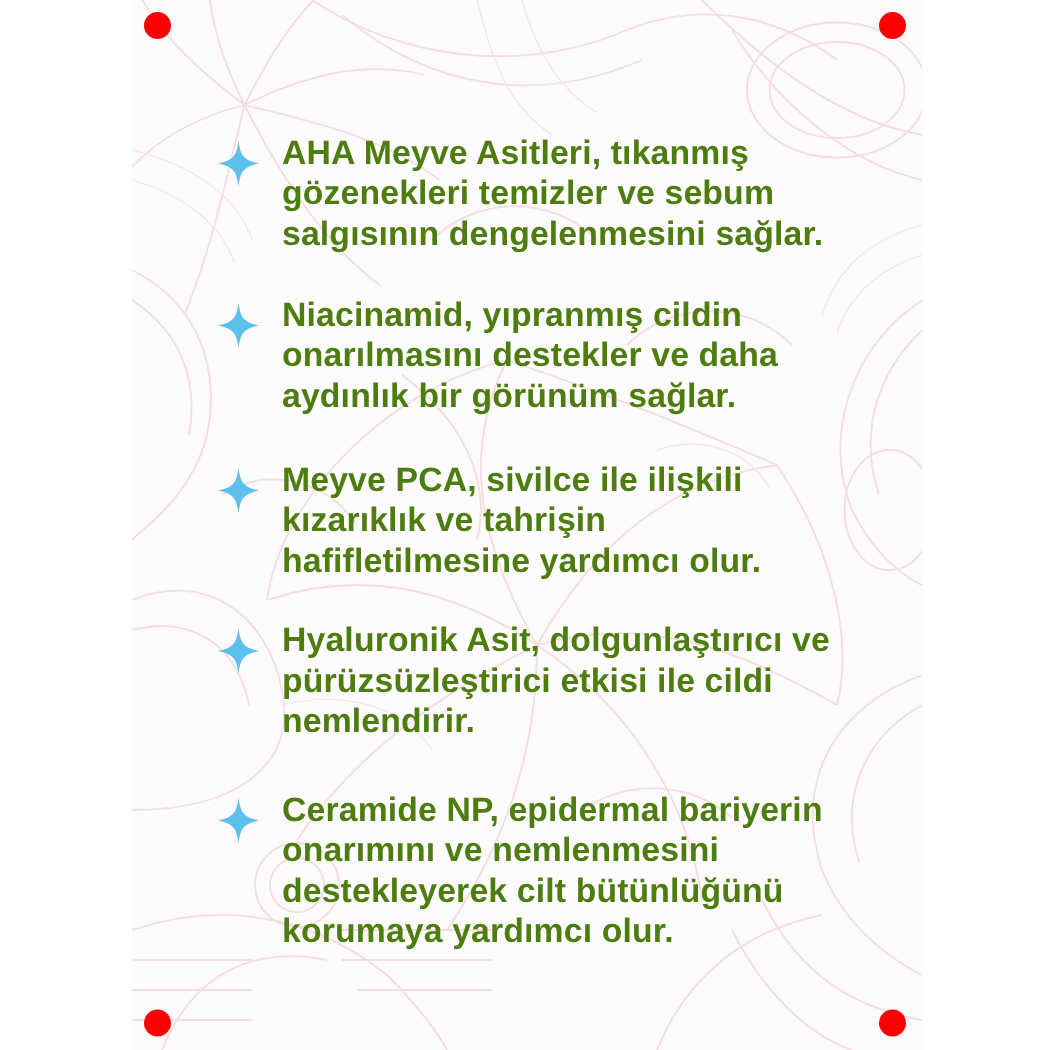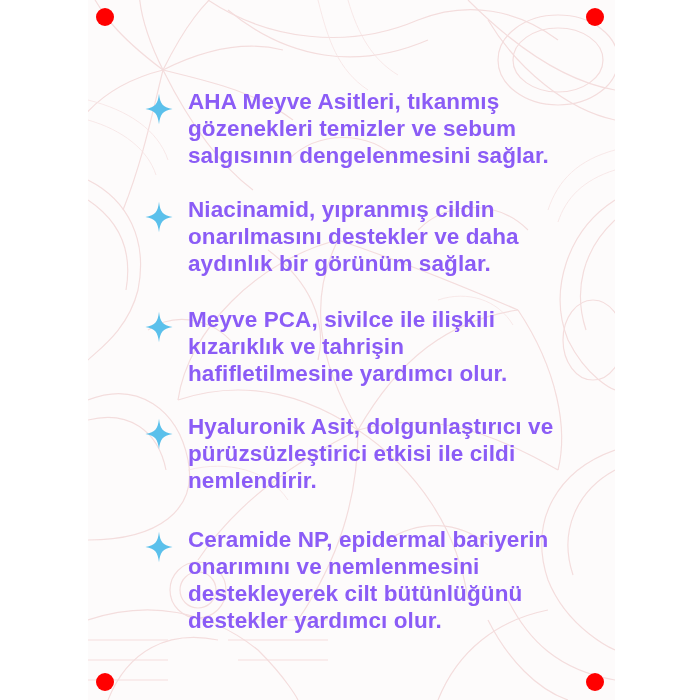--- a/index.html
+++ b/index.html
@@ -52,21 +52,21 @@
   }
   .text {
     position: absolute;
     left: 50px;
     top: 0;
     width: 400px;
     font-family: "Liberation Sans", sans-serif;
     font-weight: bold;
     font-size: 22.5px;
     line-height: 27px;
-    color: #8b5cf6;
+    color: #4d7c0f;
     white-space: pre-line;
     letter-spacing: 0.1px;
   }
 </style>
 </head>
 <body>
 
 <div class="canvas">
 
   <div class="panel">
@@ -185,16 +185,16 @@
 nemlendirir.</div>
   </div>
 
   <div class="item" style="top:526px;">
     <svg class="star" viewBox="0 0 40 40" xmlns="http://www.w3.org/2000/svg">
       <path d="M20,2 C21.5,14 24,17.5 36,20 C24,22.5 21.5,26 20,38 C18.5,26 16,22.5 4,20 C16,17.5 18.5,14 20,2 Z" fill="#5bc0eb"></path>
     </svg>
     <div class="text">Ceramide NP, epidermal bariyerin
 onarımını ve nemlenmesini
 destekleyerek cilt bütünlüğünü
-destekler yardımcı olur.</div>
+korumaya yardımcı olur.</div>
   </div>
 
 </div>
 
 </body></html>

